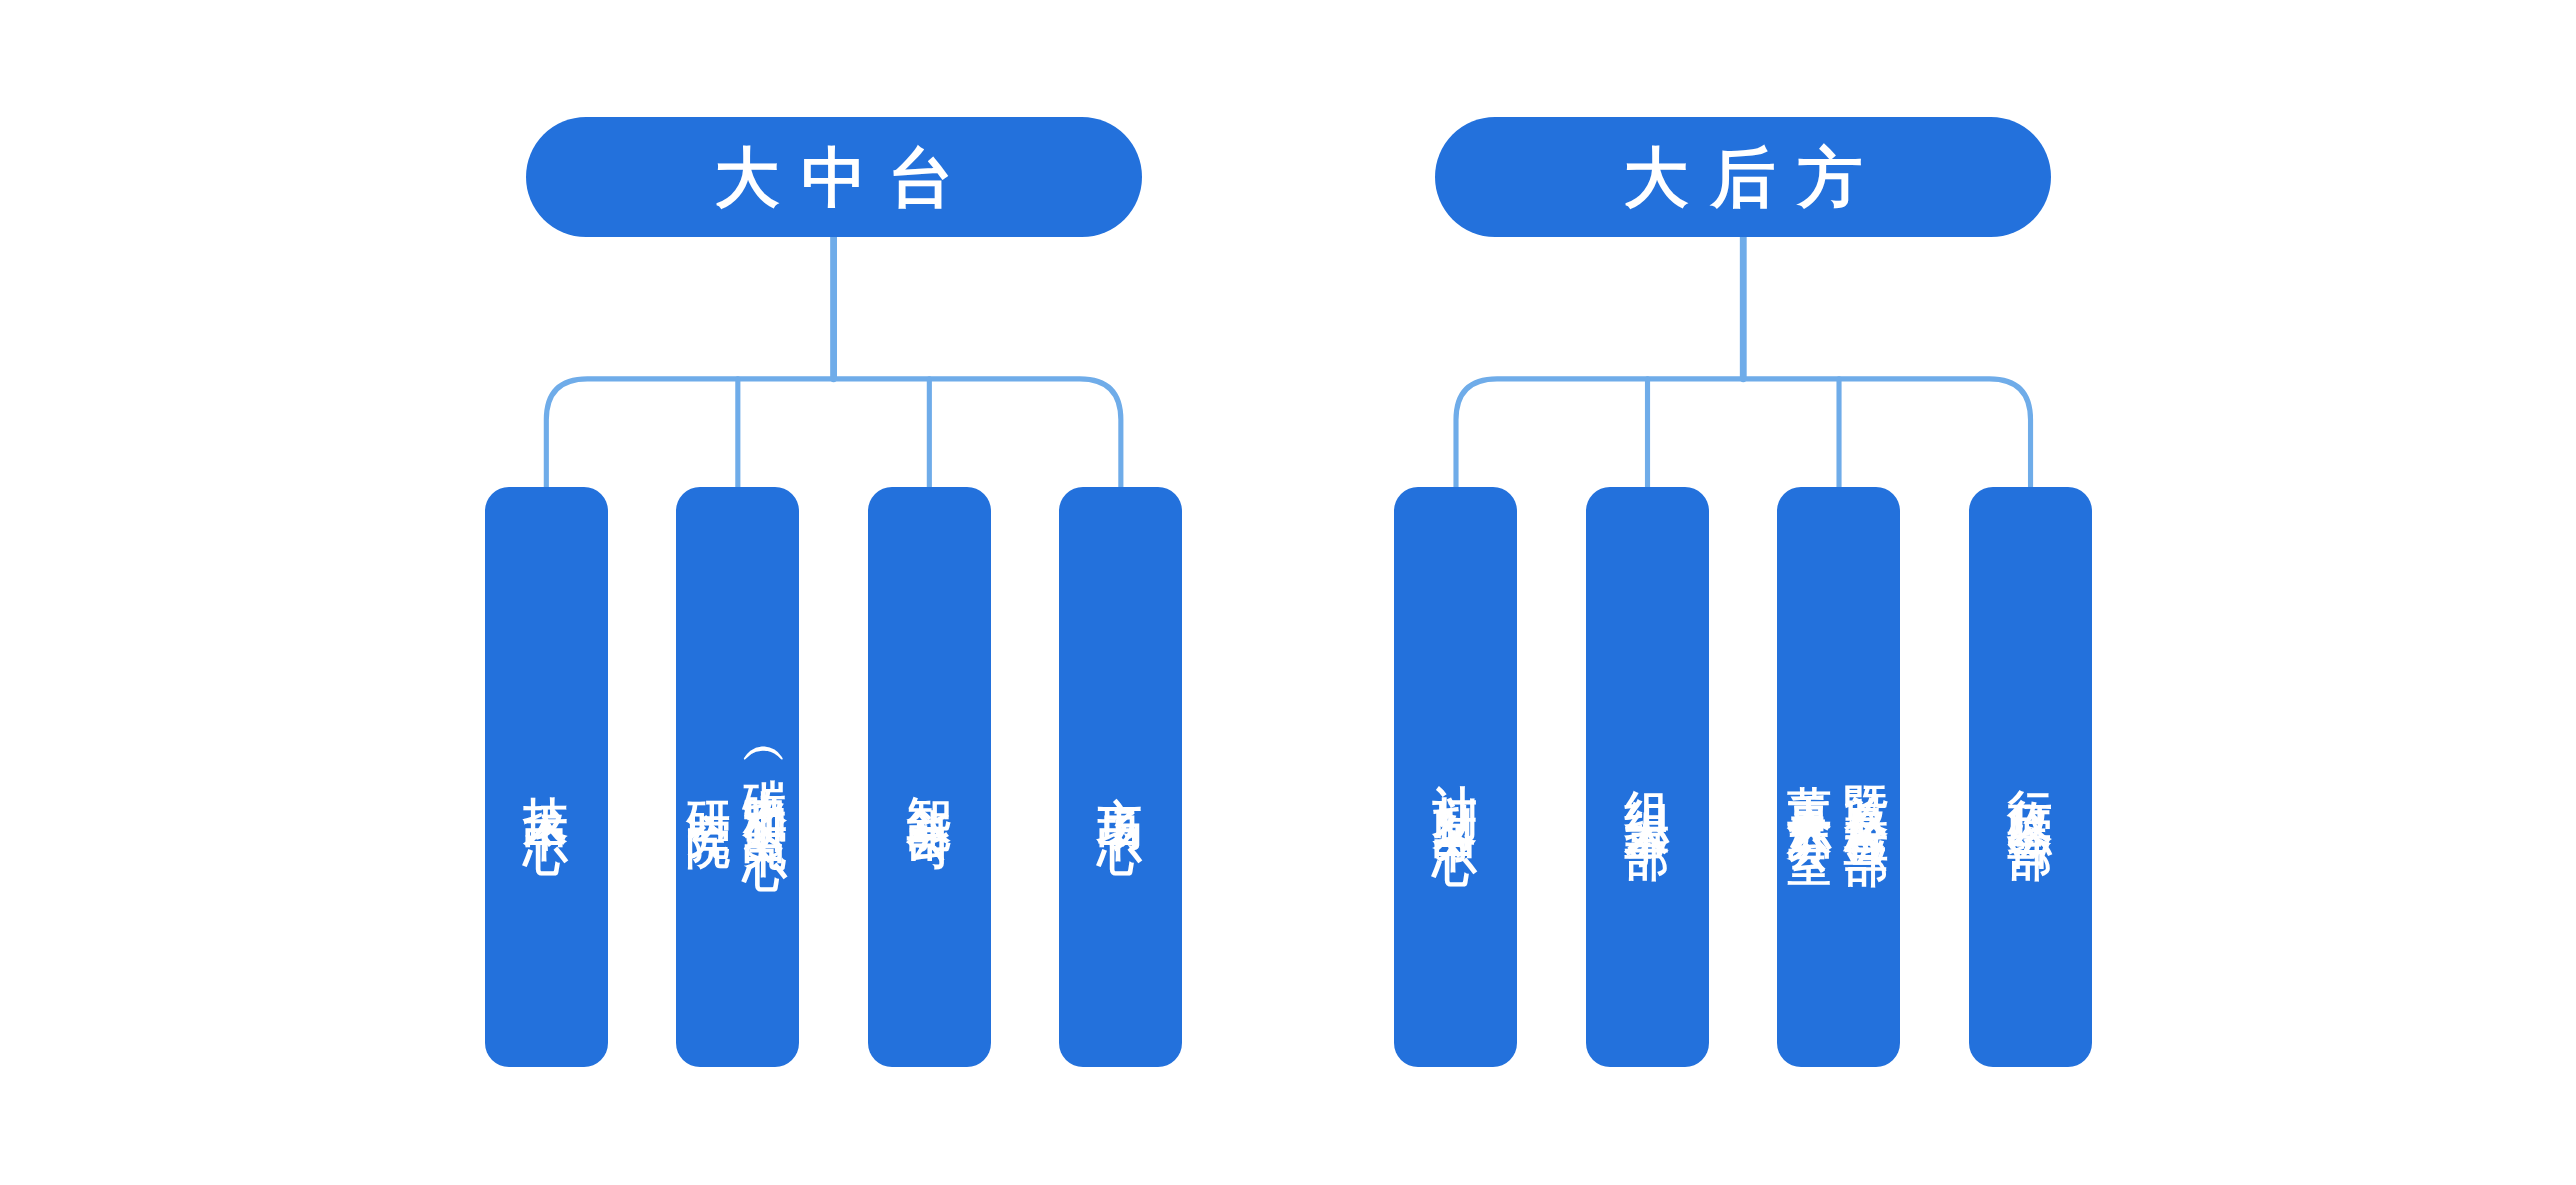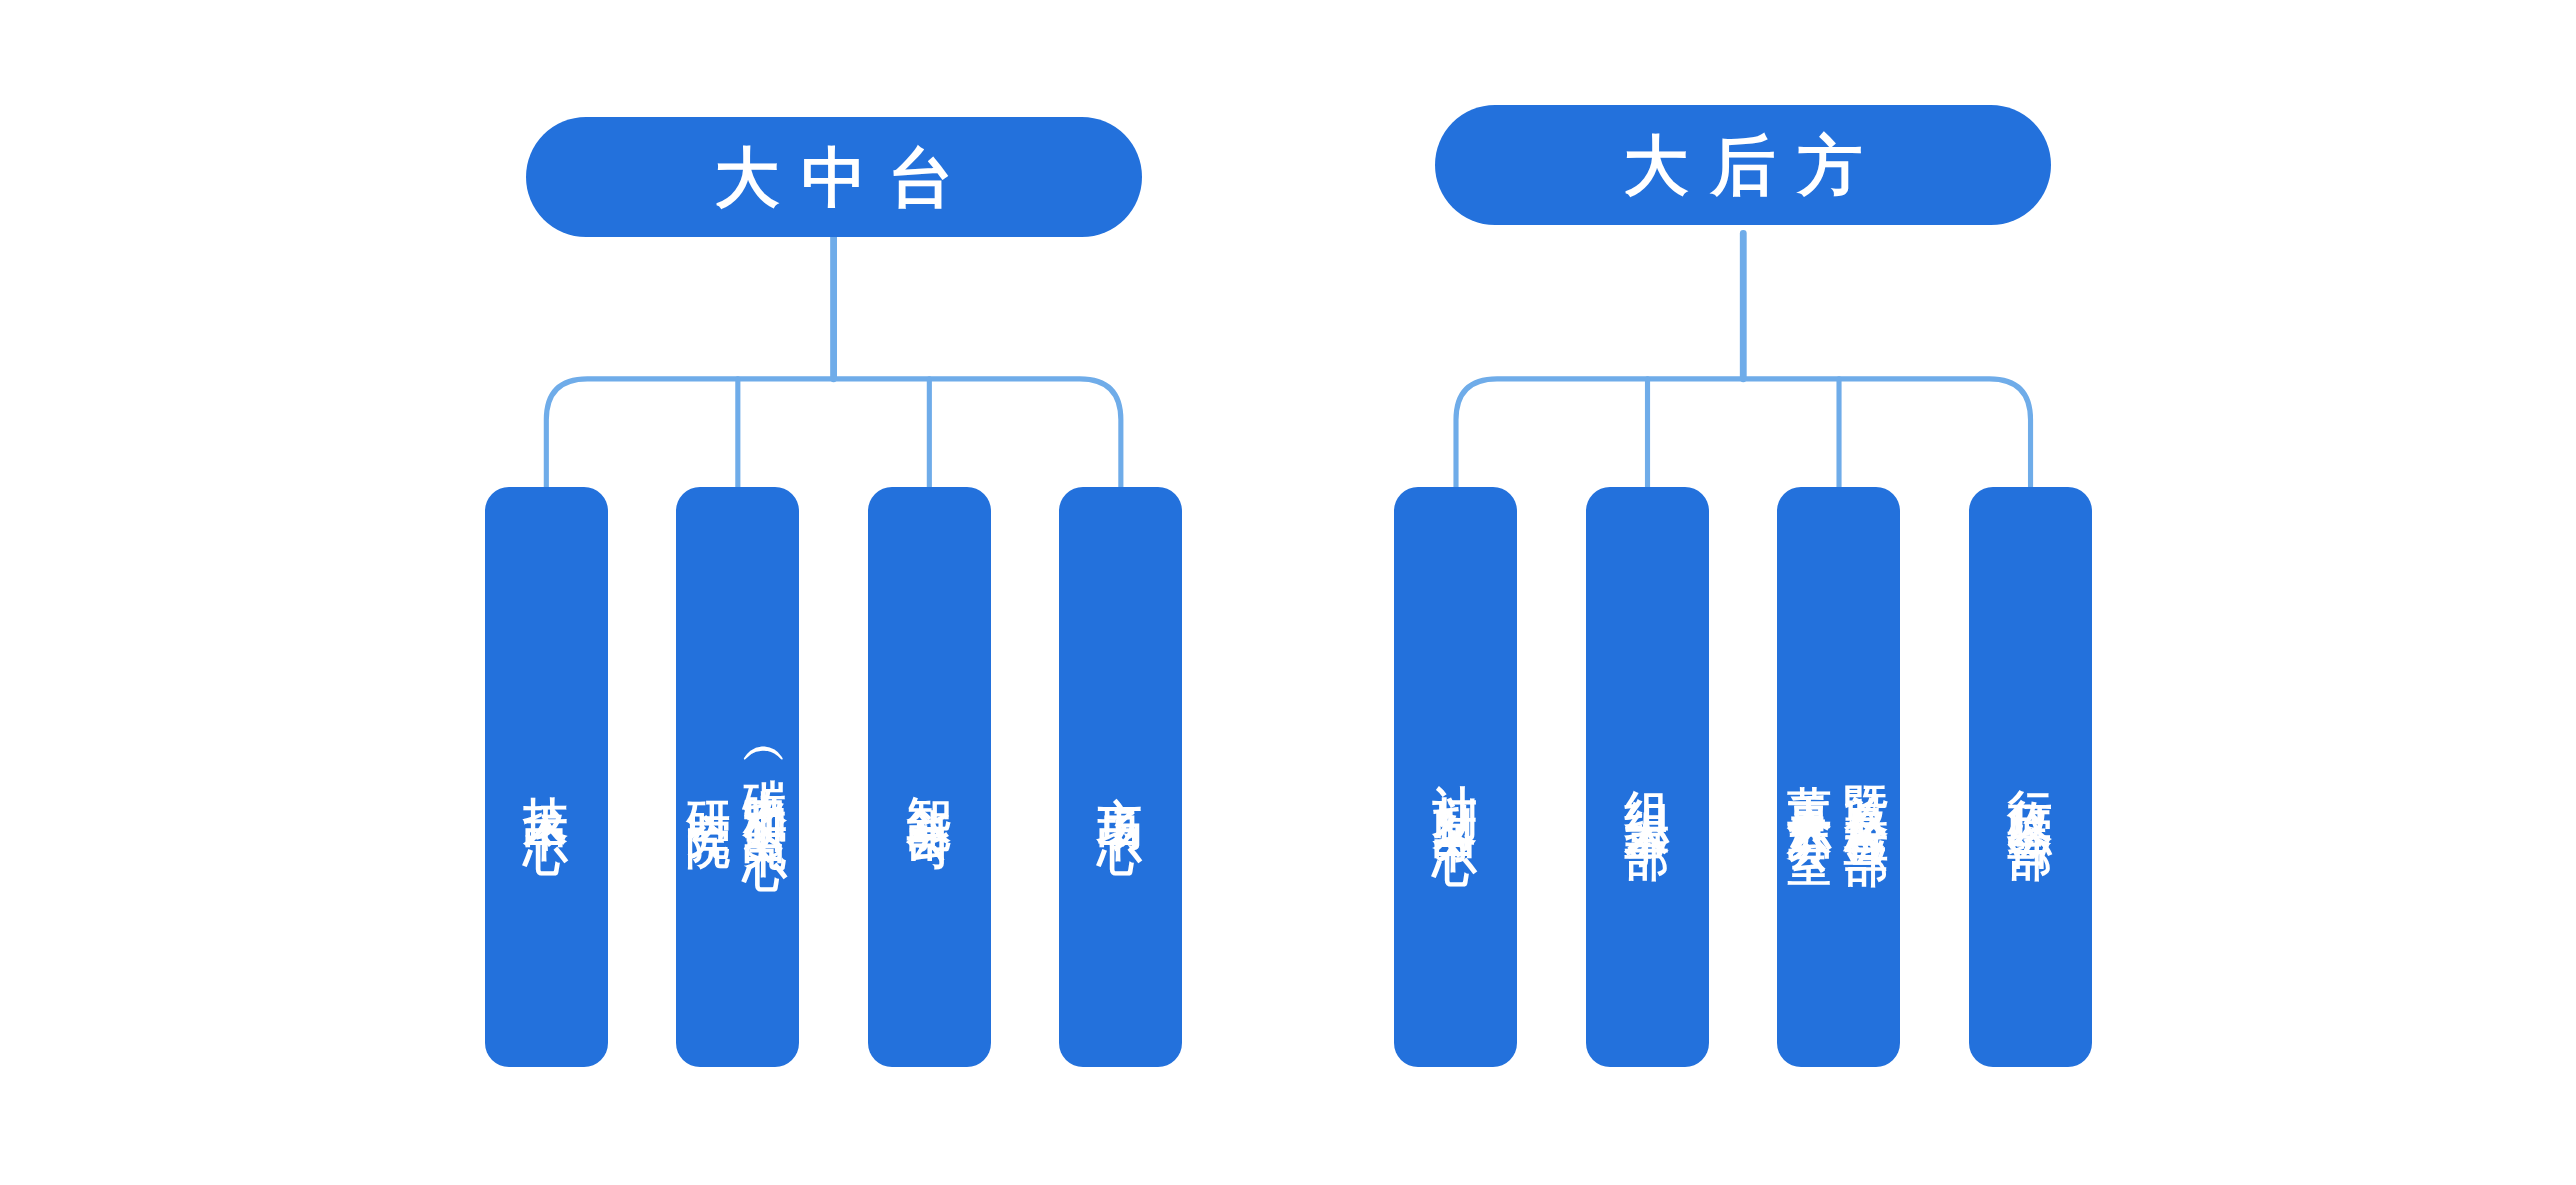--- a/index.html
+++ b/index.html
@@ -103,21 +103,21 @@
       <span class="vline">智能公司</span>
     </div>
   </div>
 
   <div class="child-node" style="left: 1059px; top: 487px;">
     <div class="vtext">
       <span class="vline">市场中心</span>
     </div>
   </div>
 
-  <div class="header-node" style="left: 1435px; top: 105px;">
+  <div class="header-node" style="left: 1435px; top: 117px;">
     <span class="header-label">大后方</span>
   </div>
 
   <div class="child-node" style="left: 1394px; top: 487px;">
     <div class="vtext">
       <span class="vline">计划财务中心</span>
     </div>
   </div>
 
   <div class="child-node" style="left: 1586px; top: 487px;">

